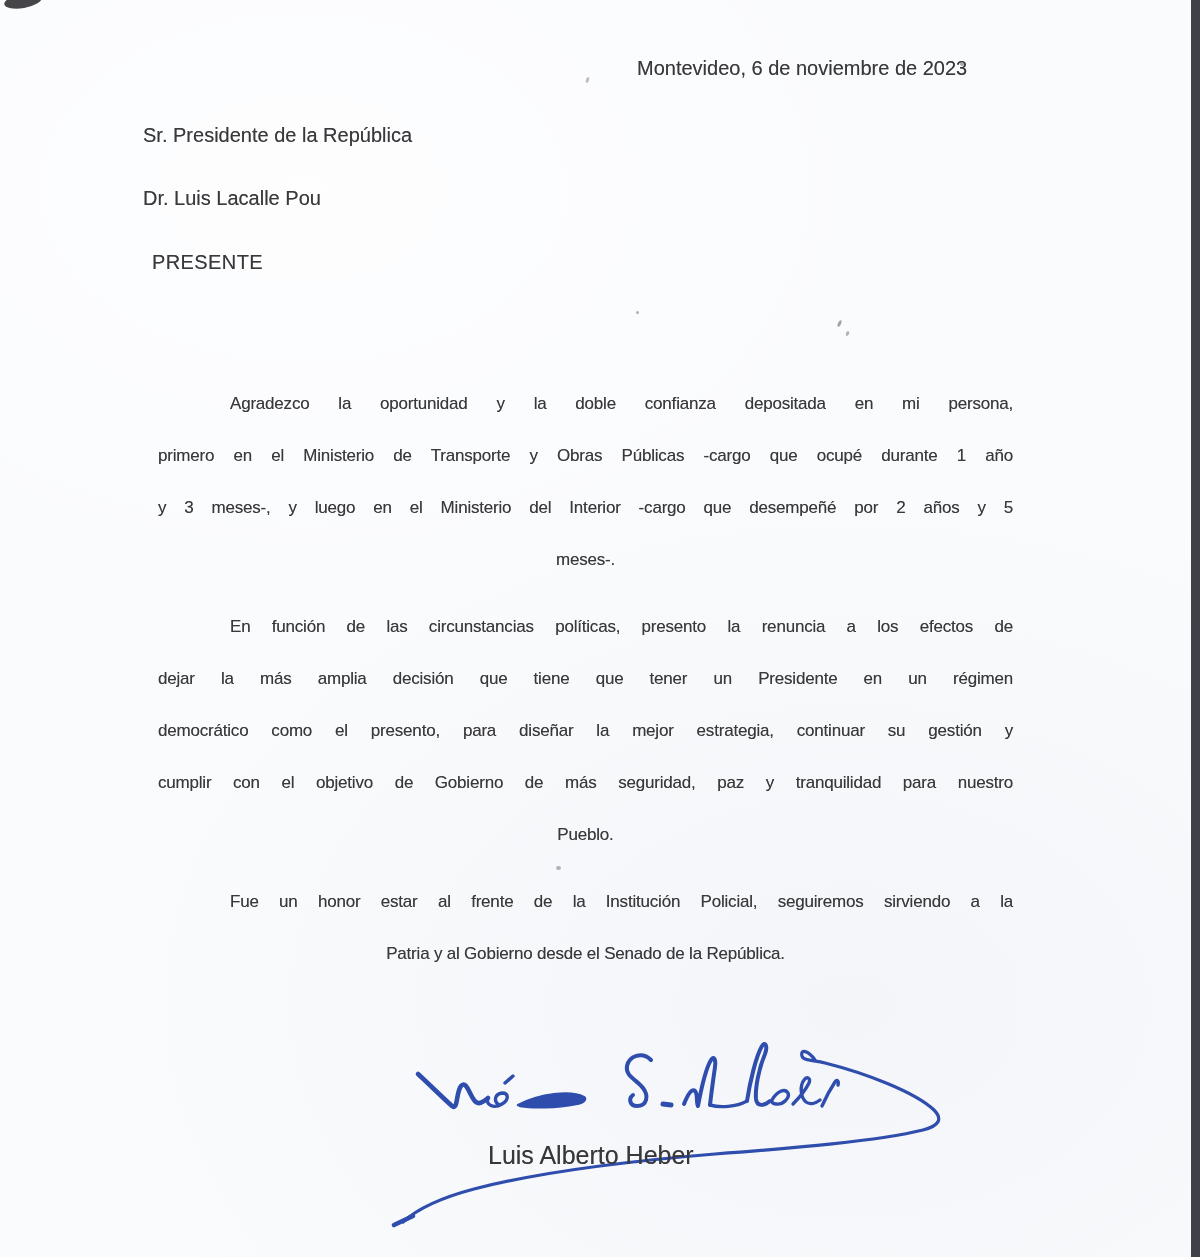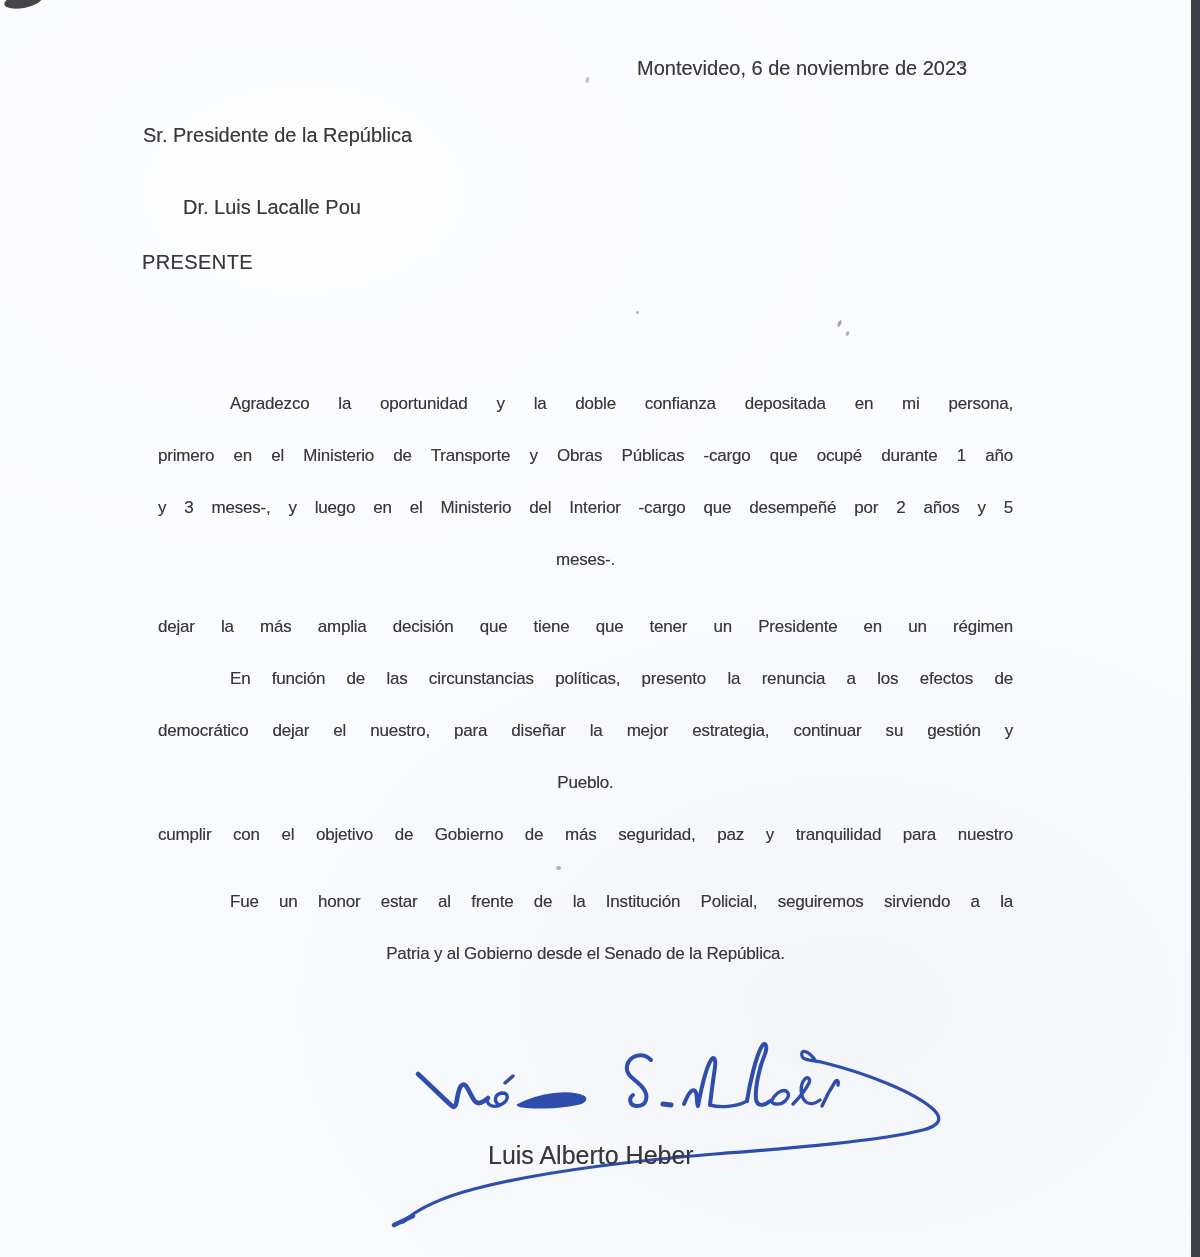--- a/index.html
+++ b/index.html
@@ -15,22 +15,22 @@
       radial-gradient(1000px 700px at 70% 80%, rgba(236,238,243,.45), rgba(250,251,253,0) 75%);
   }
   .txt{
     position:absolute;
     font-size:20px;
     text-shadow:0 0 0.5px rgba(60,60,66,.55);
     white-space:nowrap;
   }
   .date{left:637px;top:57px;}
   .r1{left:143px;top:124px;}
-  .r2{left:143px;top:196px;margin-left:40px;}
-  .r3{left:142px;top:251px;letter-spacing:.4px;text-align:right;}
+  .r2{left:143px;top:187px;}
+  .r3{left:152px;top:251px;letter-spacing:.4px;text-align:right;}
   .para{
     position:absolute;left:158px;width:855px;
     font-size:17px;letter-spacing:-0.2px;
     text-shadow:0 0 0.5px rgba(60,60,66,.55);
   }
   .p1{top:378px;} .p2{top:601px;} .p3{top:876px;}
   .para .ln{
     height:52px;line-height:52px;
     white-space:nowrap;overflow:visible;
   }
@@ -73,25 +73,25 @@
   <div class="txt r3">PRESENTE</div>
 
   <div class="para p1">
     <div class="ln jl first">Agradezco la oportunidad y la doble confianza depositada en mi persona,</div>
     <div class="ln jl">primero en el Ministerio de Transporte y Obras Públicas -cargo que ocupé durante 1 año</div>
     <div class="ln jl">y 3 meses-, y luego en el Ministerio del Interior -cargo que desempeñé por 2 años y 5</div>
     <div class="ln ll">meses-.</div>
   </div>
 
   <div class="para p2">
+    <div class="ln jl first">En función de las circunstancias políticas, presento la renuncia a los efectos de</div>
     <div class="ln jl">dejar la más amplia decisión que tiene que tener un Presidente en un régimen</div>
-    <div class="ln jl first">En función de las circunstancias políticas, presento la renuncia a los efectos de</div>
-    <div class="ln jl">democrático dejar el nuestro, para diseñar la mejor estrategia, continuar su gestión y</div>
+    <div class="ln jl">democrático como el presento, para diseñar la mejor estrategia, continuar su gestión y</div>
+    <div class="ln jl">cumplir con el objetivo de Gobierno de más seguridad, paz y tranquilidad para nuestro</div>
     <div class="ln ll">Pueblo.</div>
-    <div class="ln jl">cumplir con el objetivo de Gobierno de más seguridad, paz y tranquilidad para nuestro</div>
   </div>
 
   <div class="para p3">
     <div class="ln jl first">Fue un honor estar al frente de la Institución Policial, seguiremos sirviendo a la</div>
     <div class="ln ll">Patria y al Gobierno desde el Senado de la República.</div>
   </div>
 
   <svg class="sig-overlay" viewBox="0 0 1200 1257">
 
     <g fill="none" stroke-linecap="round" stroke-linejoin="round" stroke="#2e4dad">

